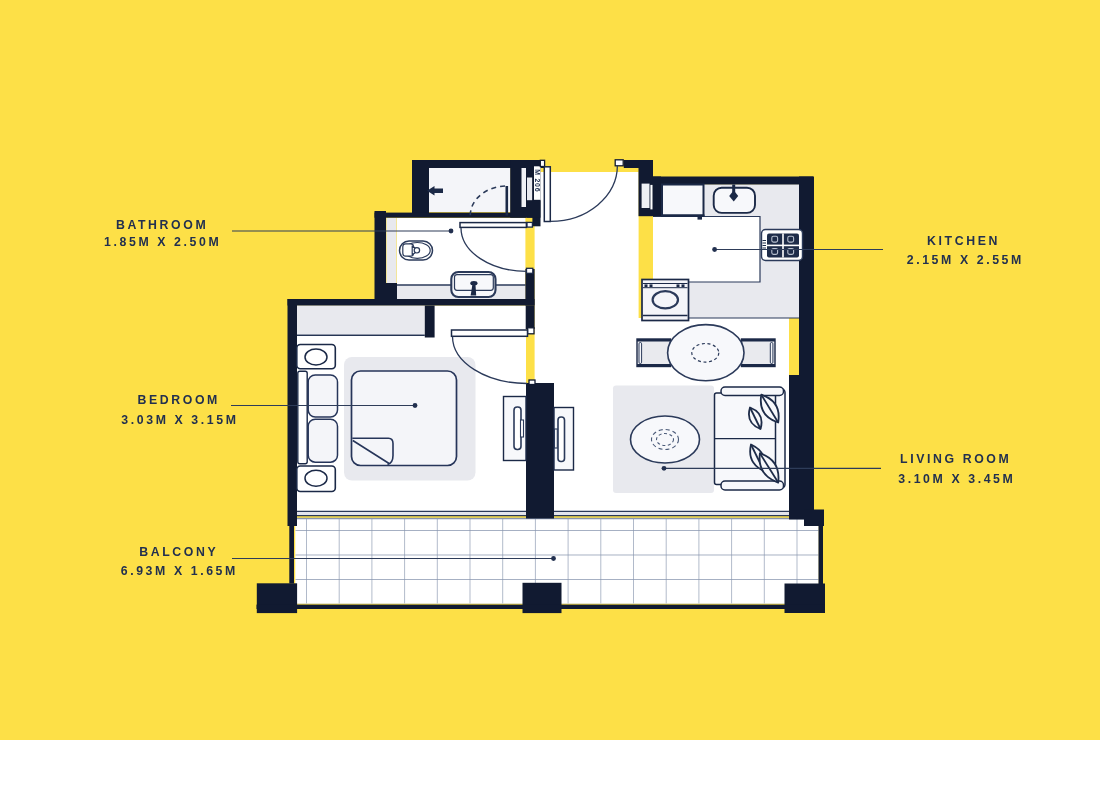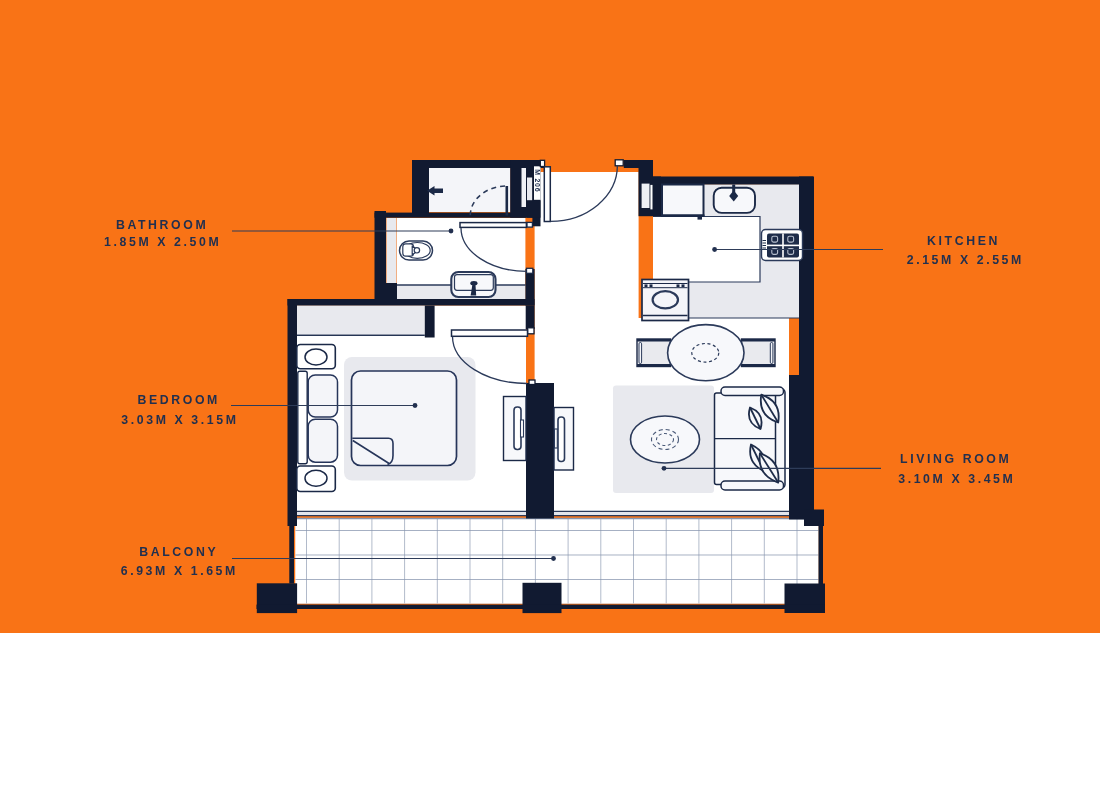--- a/index.html
+++ b/index.html
@@ -1,16 +1,16 @@
 <!DOCTYPE html>
 <html><head>
 <meta charset="utf-8">
 <style>
   html,body{margin:0;padding:0;background:#ffffff;}
-  .wrap{width:1100px;height:633px;position:relative;background:#f97316;text-align:right;}
+  .wrap{width:1100px;height:740px;position:relative;background:#fde047;text-align:right;}
   text{font-family:"Liberation Sans", sans-serif;font-weight:bold;fill:#22304f;}
   .lbl{font-size:12.3px;letter-spacing:2.6px;}
 </style>
 </head>
 <body>
 
 <div class="wrap">
 <svg width="1100" height="785" viewBox="0 0 1100 785" xmlns="http://www.w3.org/2000/svg">
 <defs>
   <pattern id="balgrid" x="273.3" y="505.5" width="32.7" height="24.5" patternUnits="userSpaceOnUse">

